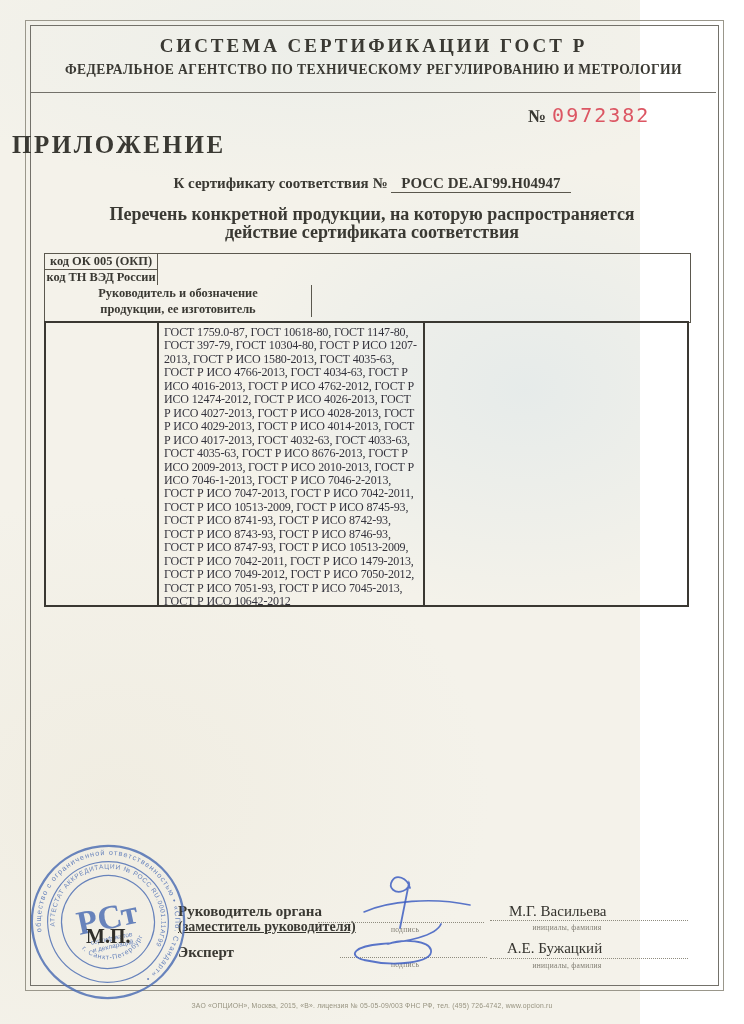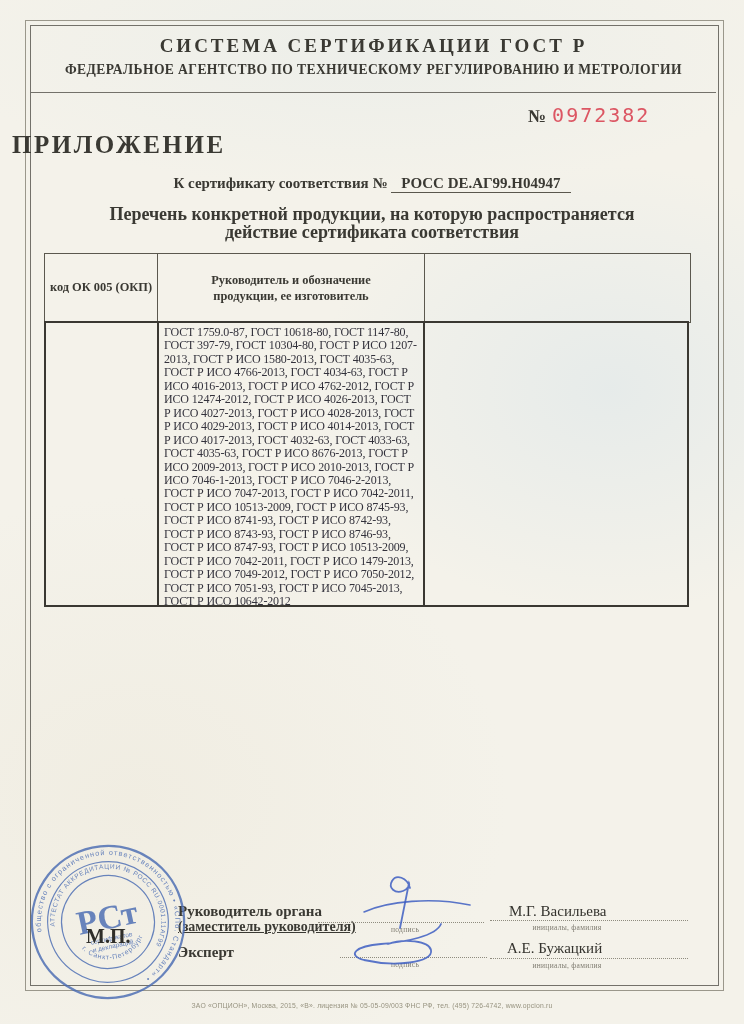--- a/index.html
+++ b/index.html
@@ -1,18 +1,18 @@
 <!DOCTYPE html>
 <html style="--serial-red: #dc5663; --stamp-blue: #4a6cb3; --ink-blue: #3d5ec2; --paper: #f4f2ea;"><head>
 <meta charset="utf-8">
 <style>
   html,body{margin:0;padding:0;}
   body{width:744px;height:1024px;overflow:hidden;
        font-family:"Liberation Serif","DejaVu Serif",serif;}
-  .paper{position:relative;width:744px;height:1024px;
+  .paper{position:relative;width:640px;height:1024px;
     background:
       radial-gradient(ellipse 420px 320px at 82% 38%, rgba(208,224,234,.38), transparent 70%),
       radial-gradient(ellipse 520px 420px at 18% 78%, rgba(236,231,216,.45), transparent 72%),
       radial-gradient(ellipse 600px 200px at 50% 5%, rgba(215,228,232,.25), transparent 70%),
       var(--paper,#f4f2ea);
     color:#34332e;}
   
   .frame-outer{position:absolute;left:25px;top:20px;width:697px;height:969px;
     border:1px solid #9a978b;}
   .frame-inner{position:absolute;left:30px;top:25px;width:687px;height:959px;
@@ -30,21 +30,21 @@
     font-size:20px;letter-spacing:2px;color:var(--serial-red,#dc5663);}
   .title{position:absolute;left:12px;top:131px;width:744px;text-align:left;
     font-size:25px;font-weight:bold;letter-spacing:2.5px;color:#3a3933;}
   .cert-line{position:absolute;left:0;top:175px;width:744px;text-align:center;
     font-size:15px;font-weight:bold;color:#3a3933;}
   .cert-num{border-bottom:1px solid #5a574d;padding:0 10px 1px 10px;font-weight:bold;}
   .subtitle{position:absolute;left:0;top:205px;width:744px;text-align:center;
     font-size:18px;font-weight:bold;color:#3a3933;line-height:18px;}
   
   .tbl-header{position:absolute;left:44px;top:253px;width:645px;height:68px;
-    border:1px solid #5b584e;display:flex;}
+    border:1px solid #5b584e;display:flex;flex-direction:column;}
   .th-c1{width:112px;border-right:1px solid #5b584e;display:flex;flex-direction:column;}
   .th-c1a,.th-c1b{flex:1;display:flex;align-items:center;justify-content:center;
     font-size:12.4px;font-weight:bold;color:#3a3933;}
   .th-c1a{border-bottom:1px solid #5b584e;}
   .th-c2{width:267px;border-right:1px solid #5b584e;display:flex;align-items:center;
     justify-content:center;text-align:center;font-size:12.4px;font-weight:bold;
     color:#3a3933;padding:0 28px;box-sizing:border-box;line-height:16px;}
   .th-c3{flex:1;display:flex;align-items:center;justify-content:center;text-align:center;
     font-size:12.4px;font-weight:bold;color:#3a3933;padding:0 14px;box-sizing:border-box;
     line-height:16px;}
@@ -95,20 +95,21 @@
   </div>
 
   <div class="subtitle">
     <div>Перечень конкретной продукции,  на которую распространяется</div>
     <div>действие сертификата соответствия</div>
   </div>
 
   <div class="tbl-header">
     <div class="th-c1">
       <div class="th-c1a">код ОК 005 (ОКП)</div>
+      <div class="th-c1b">код ТН ВЭД России</div>
     </div>
     <div class="th-c2">Руководитель и обозначение продукции, ее изготовитель</div>
   </div>
 
   <div class="tbl-body">
     <div class="tb-c1"></div>
     <div class="tb-c2">ГОСТ 1759.0-87, ГОСТ 10618-80, ГОСТ 1147-80, ГОСТ 397-79, ГОСТ 10304-80, ГОСТ Р ИСО 1207-2013, ГОСТ Р ИСО 1580-2013, ГОСТ 4035-63, ГОСТ Р ИСО 4766-2013, ГОСТ 4034-63, ГОСТ Р ИСО 4016-2013, ГОСТ Р ИСО 4762-2012, ГОСТ Р ИСО 12474-2012, ГОСТ Р ИСО 4026-2013, ГОСТ Р ИСО 4027-2013, ГОСТ Р ИСО 4028-2013, ГОСТ Р ИСО 4029-2013, ГОСТ Р ИСО 4014-2013, ГОСТ Р ИСО 4017-2013, ГОСТ 4032-63, ГОСТ 4033-63, ГОСТ 4035-63, ГОСТ Р ИСО 8676-2013, ГОСТ Р ИСО 2009-2013, ГОСТ Р ИСО 2010-2013, ГОСТ Р ИСО 7046-1-2013, ГОСТ Р ИСО 7046-2-2013, ГОСТ Р ИСО 7047-2013, ГОСТ Р ИСО 7042-2011, ГОСТ Р ИСО 10513-2009, ГОСТ Р ИСО 8745-93, ГОСТ Р ИСО 8741-93, ГОСТ Р ИСО 8742-93, ГОСТ Р ИСО 8743-93, ГОСТ Р ИСО 8746-93, ГОСТ Р ИСО 8747-93, ГОСТ Р ИСО 10513-2009, ГОСТ Р ИСО 7042-2011, ГОСТ Р ИСО 1479-2013, ГОСТ Р ИСО 7049-2012, ГОСТ Р ИСО 7050-2012, ГОСТ Р ИСО 7051-93, ГОСТ Р ИСО 7045-2013, ГОСТ Р ИСО 10642-2012</div>
     <div class="tb-c3"></div>
   </div>
 

